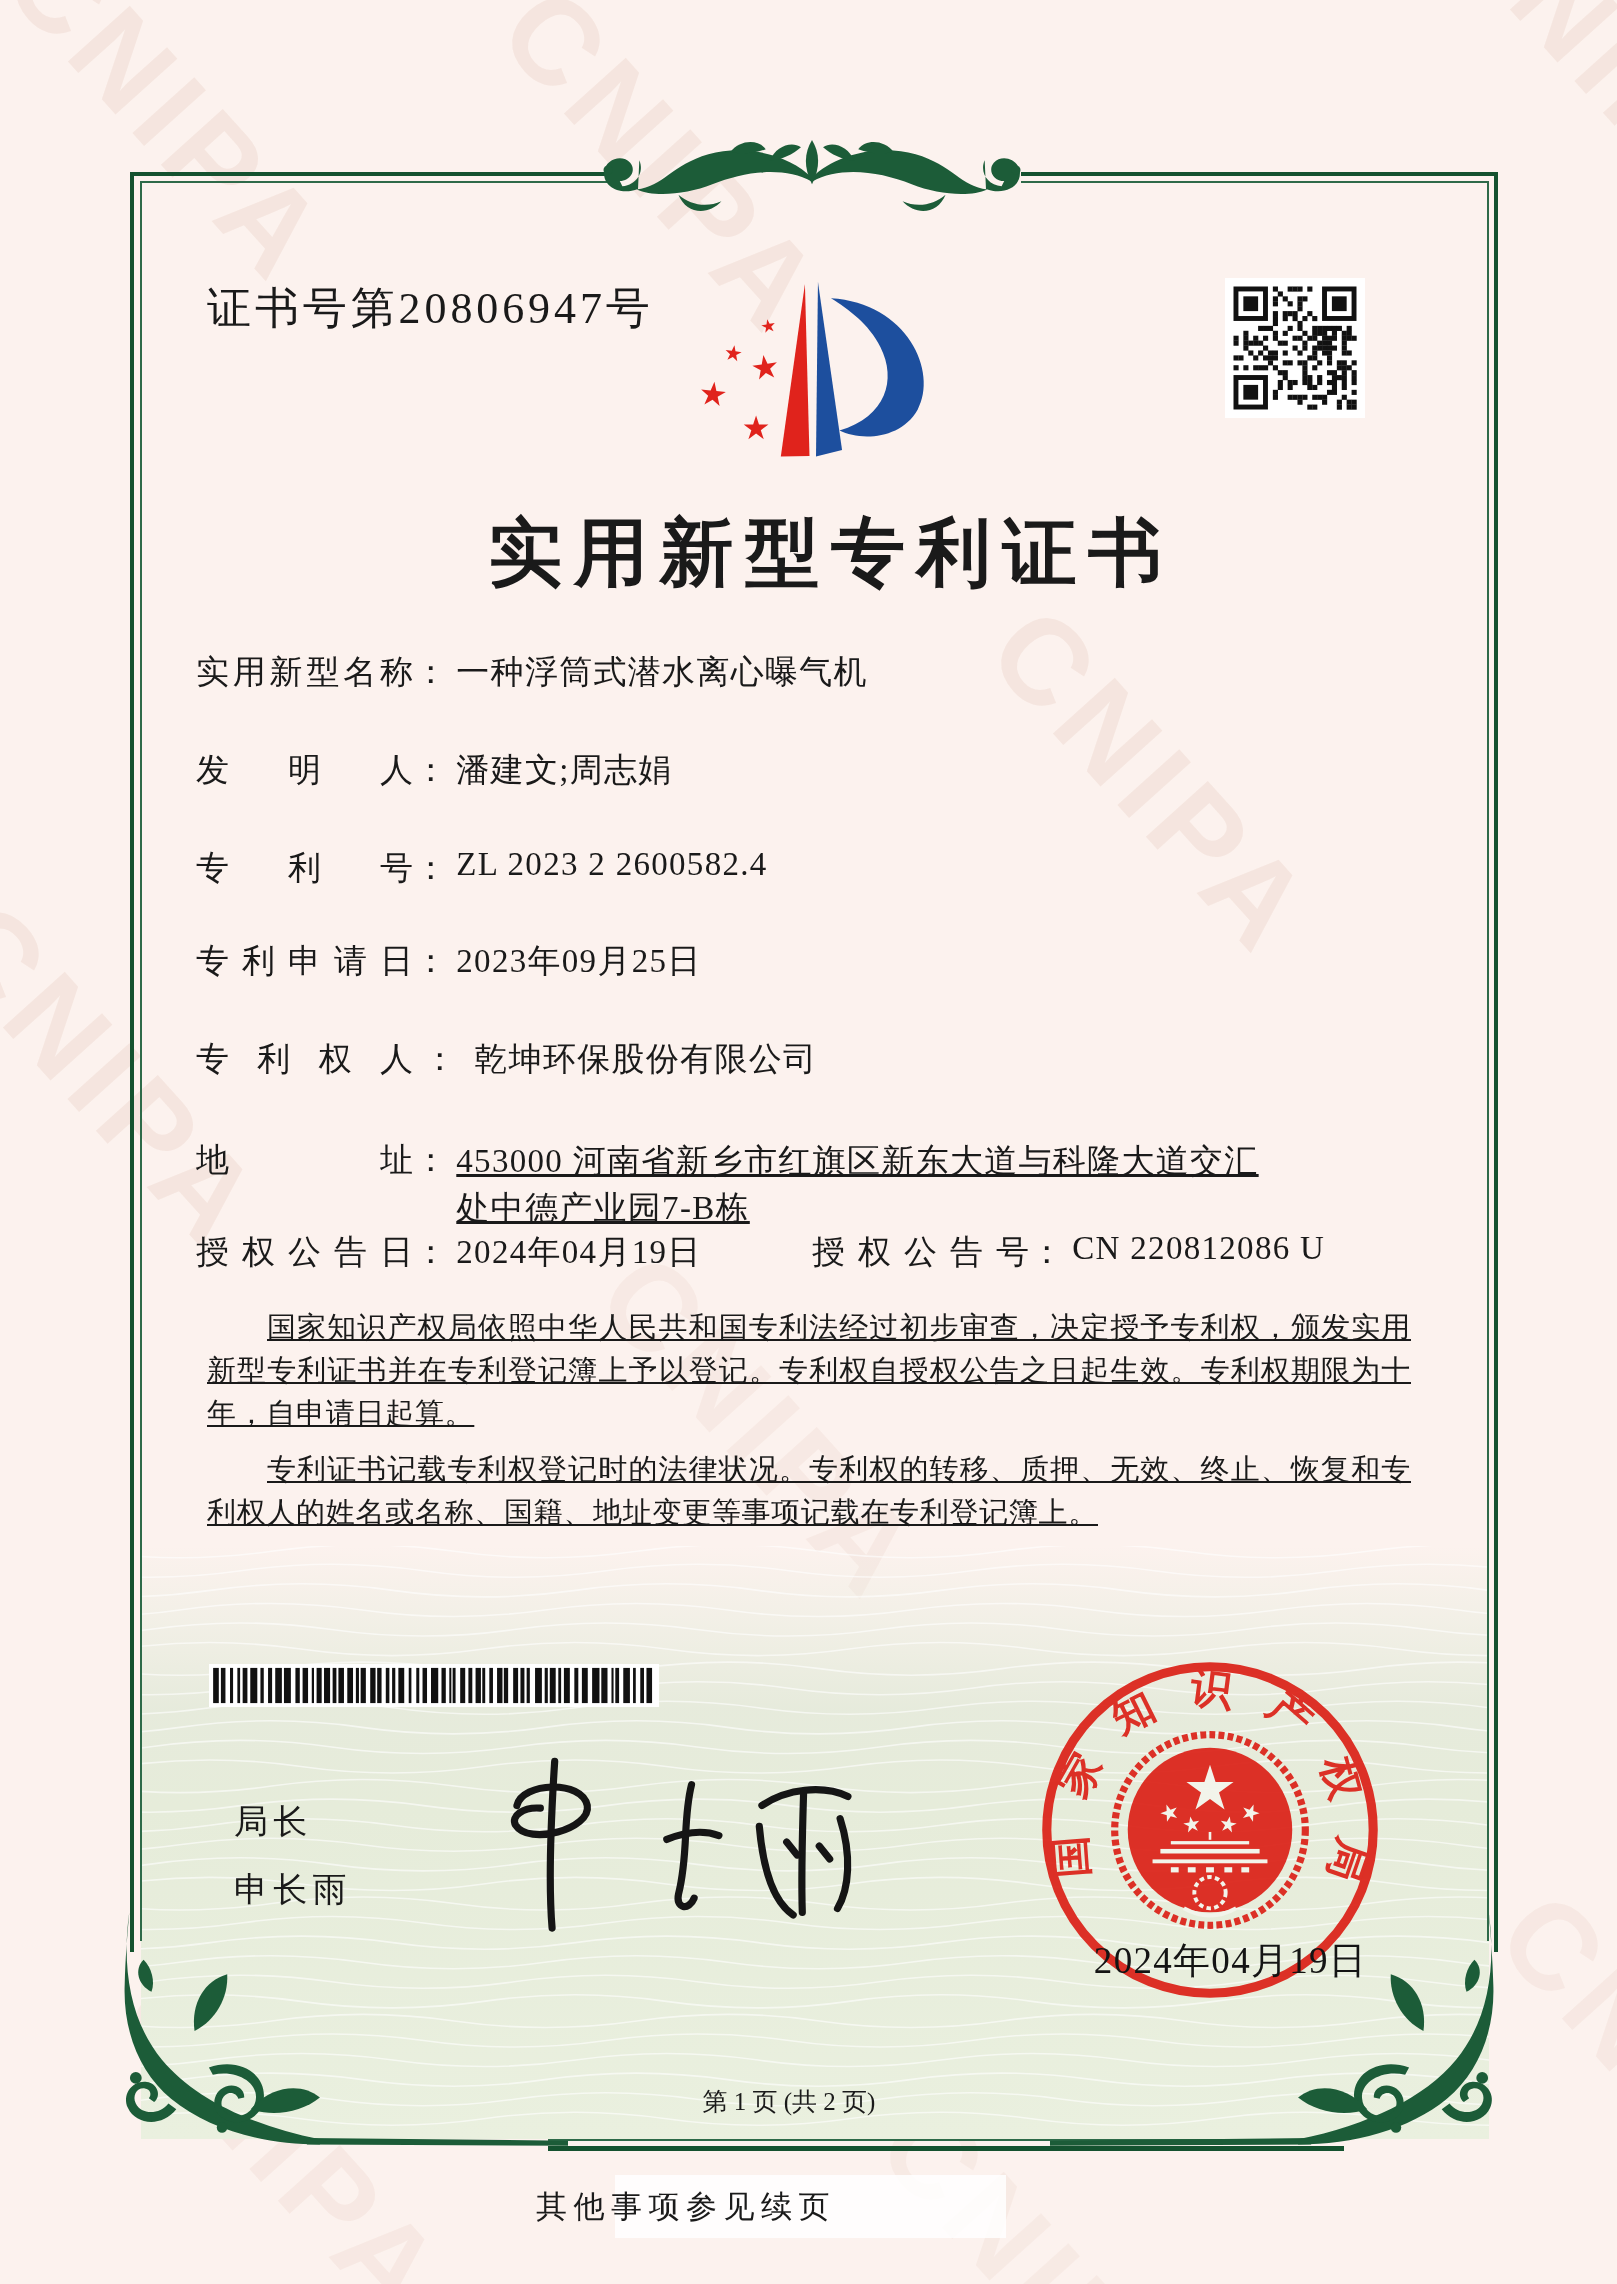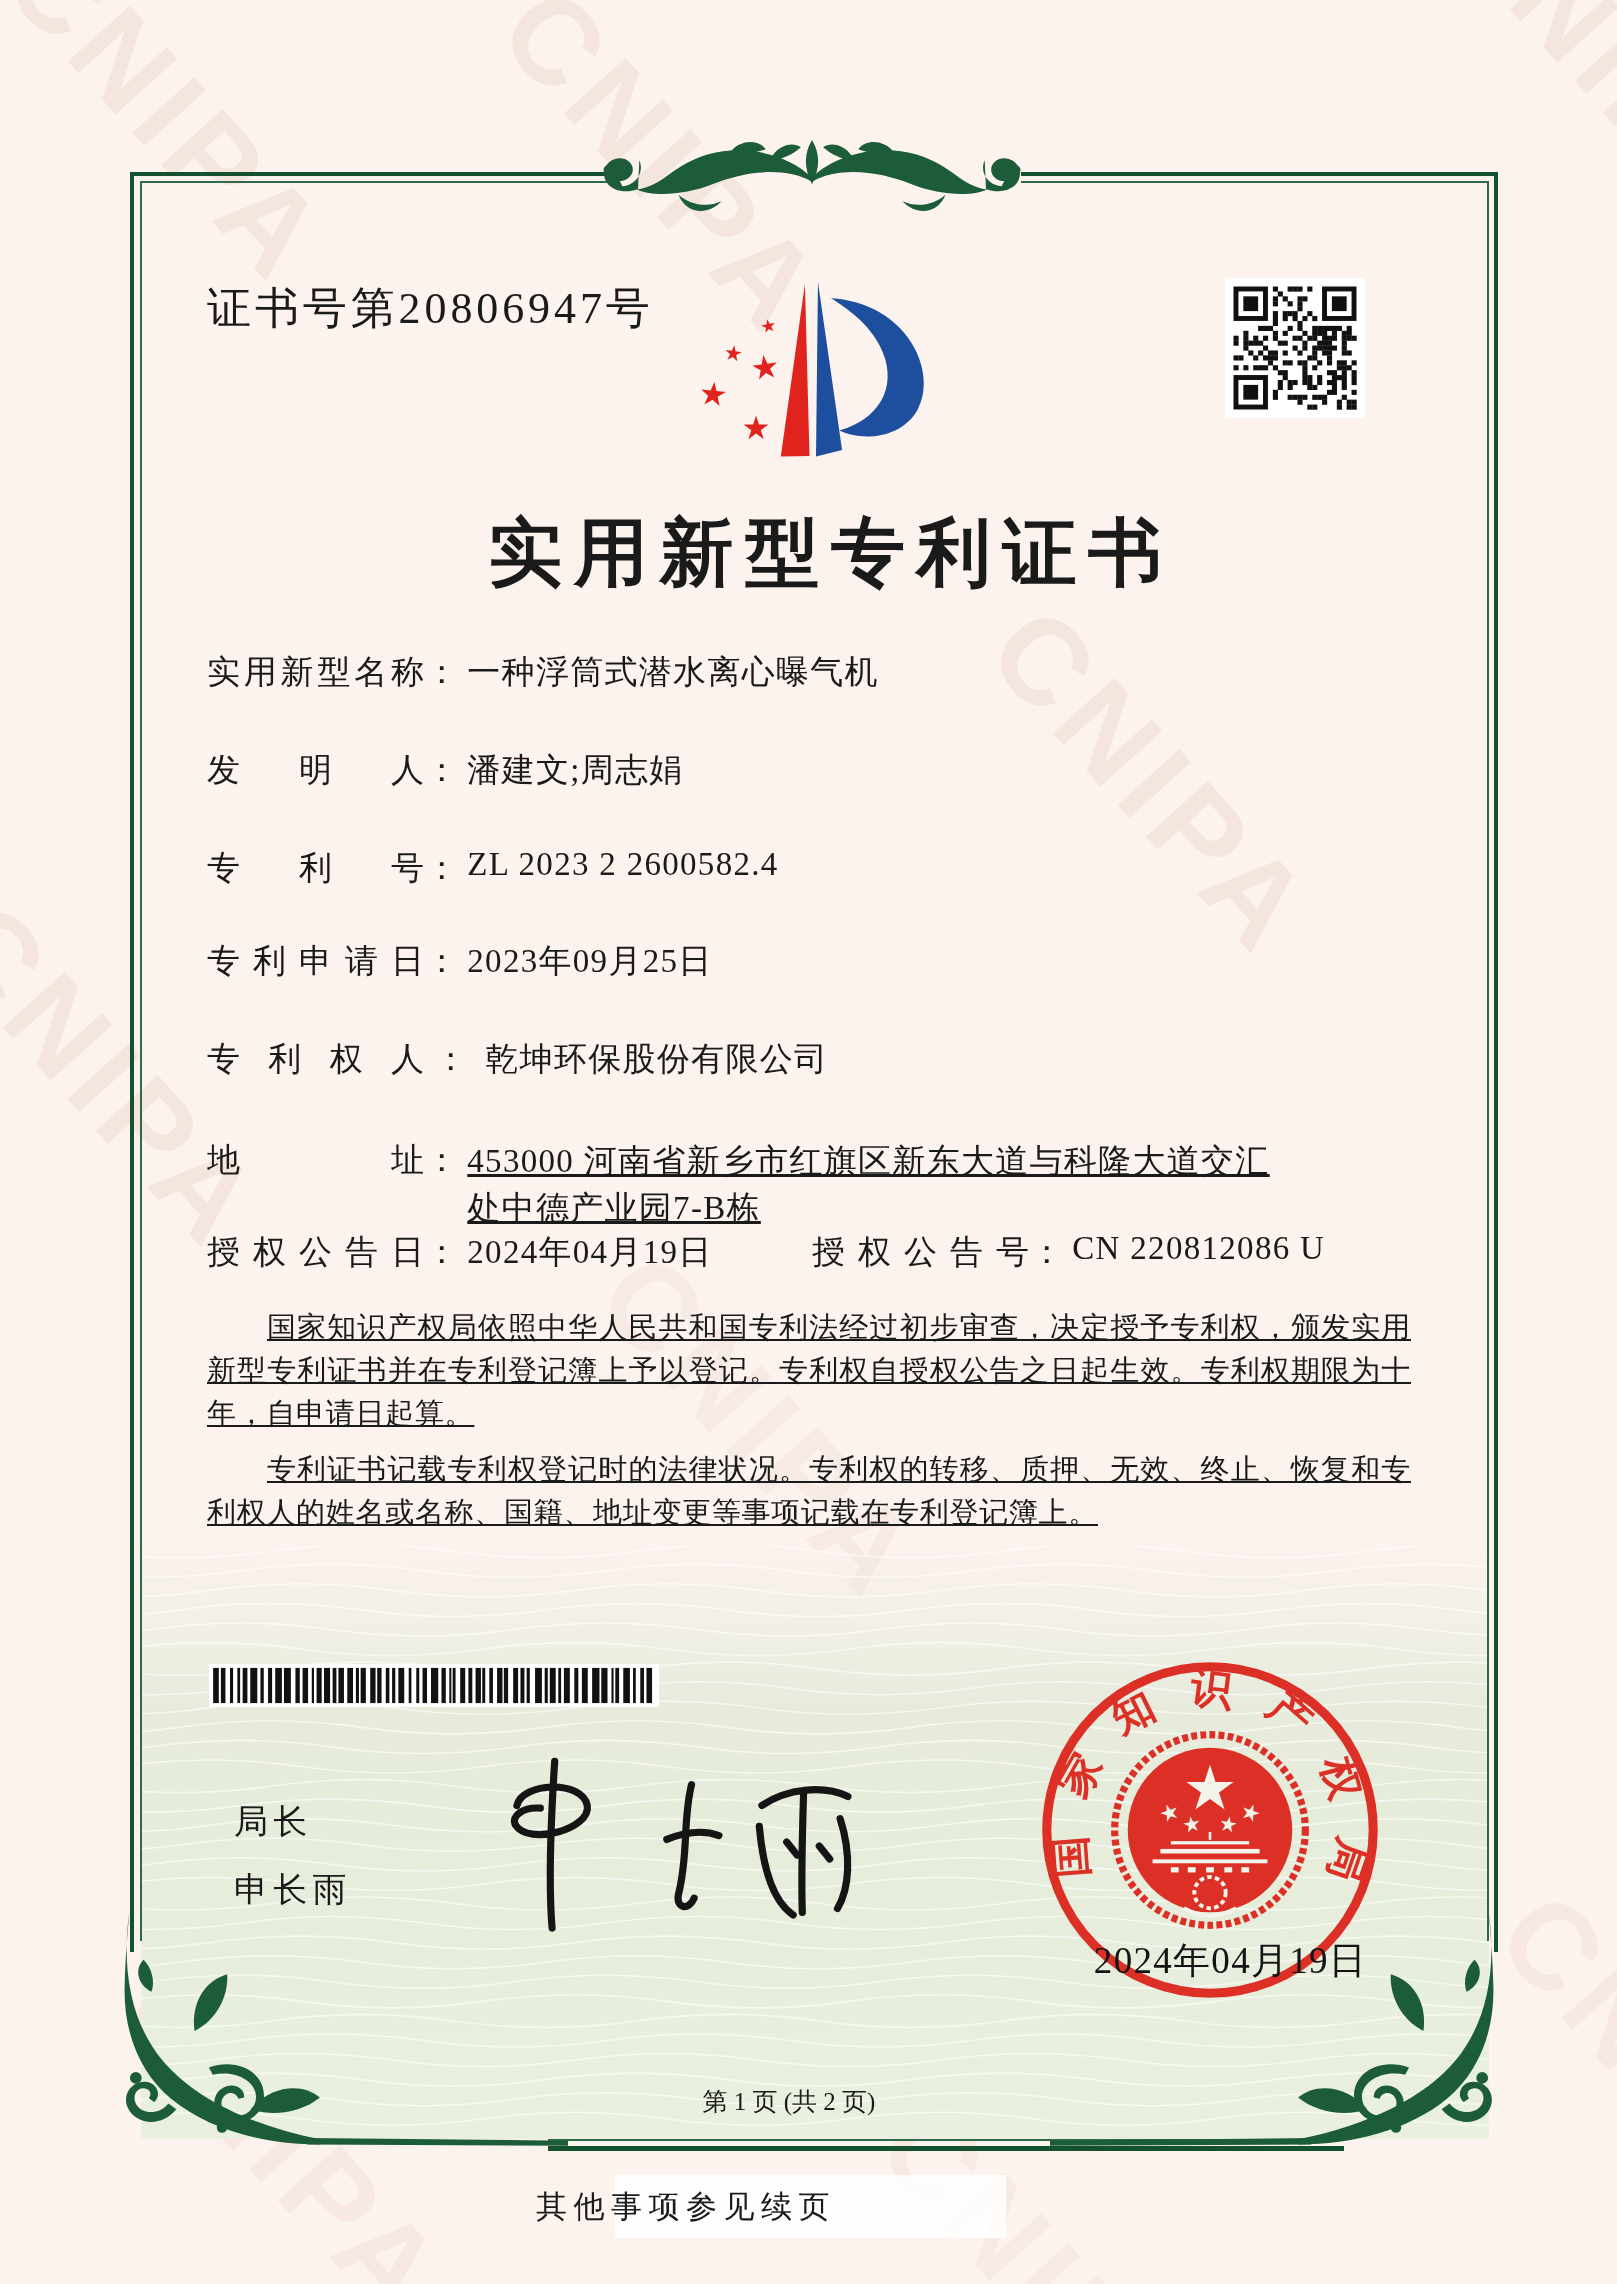--- a/index.html
+++ b/index.html
@@ -40,21 +40,21 @@
   }
   #logo{left:692px;top:269px;z-index:4;}
   #qr-box{
     left:1225px;top:278px;width:140px;height:140px;background:#ffffff;z-index:4;
   }
   #doc-title{
     left:0;top:504px;width:1618px;text-align:center;z-index:4;
     font-size:74px;font-weight:bold;letter-spacing:11.7px;margin-left:22px;
   }
   
-  .frow{position:absolute;left:207px;z-index:4;font-size:33px;display:flex;align-items:flex-start;white-space:nowrap;}
+  .frow{position:absolute;left:196px;z-index:4;font-size:33px;display:flex;align-items:flex-start;white-space:nowrap;}
   .flabel{
     display:inline-block;width:217px;
     text-align:justify;text-align-last:justify;text-justify:inter-character;
   }
   .fcolon{display:inline-block;margin-left:1.3px;}
   .fvalue{display:inline-block;margin-left:9px;letter-spacing:1.3px;}
   .addr-lines{display:inline-block;margin-left:9px;letter-spacing:1.3px;line-height:47px;white-space:normal;width:992px;text-decoration:underline;}
   
   #body-text{
     left:207px;top:1306px;width:1204px;z-index:4;

